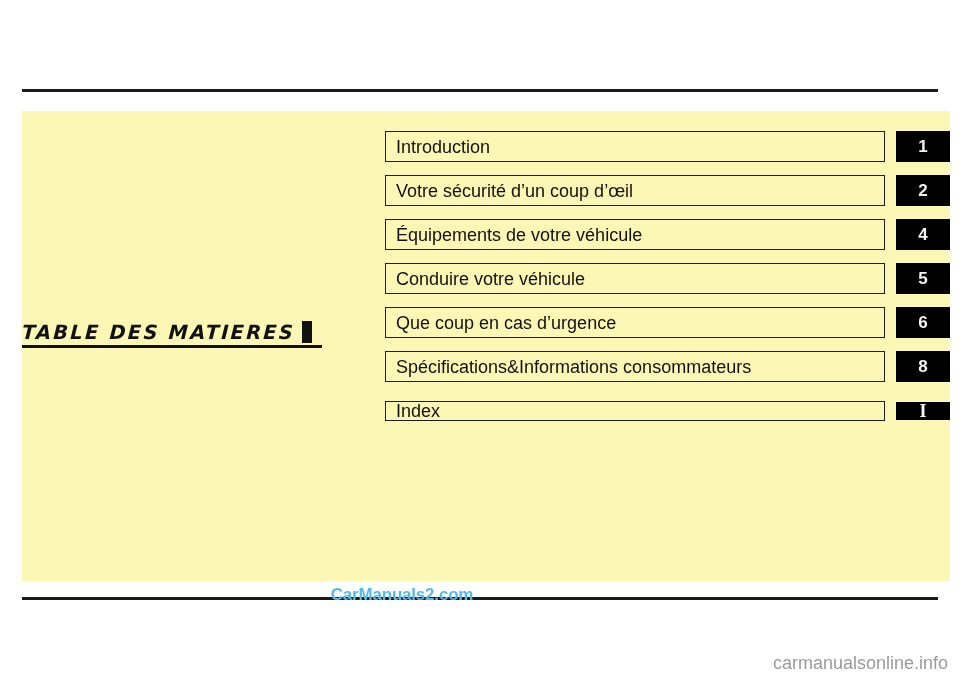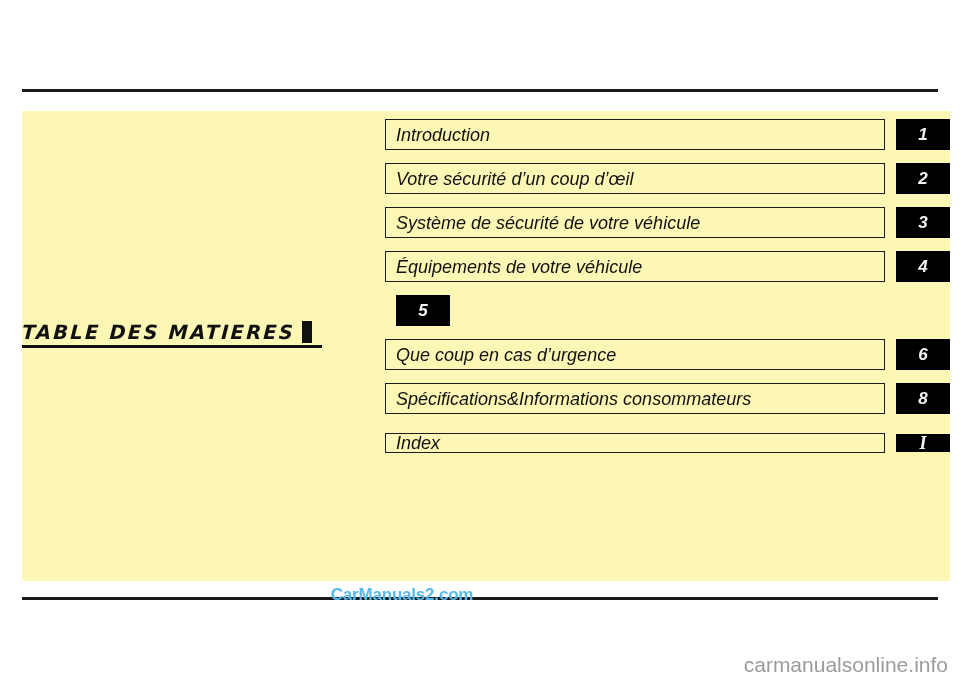--- a/index.html
+++ b/index.html
@@ -73,23 +73,22 @@
     background: #111111;
     margin-left: 7px;
     margin-bottom: 2px;
     flex: none;
   }
 
   
   .chapters {
     position: absolute;
     left: 385px;
-    top: 119px;
+    top: 131px;
     width: 565px;
-    font-style: italic;
   }
   .chapter-row {
     position: relative;
     height: 31px;
     margin-bottom: 13px;
     display: flex;
     align-items: stretch;
   }
   .chapter-row:last-child { margin-bottom: 0; align-items: center; }
 
@@ -144,21 +143,21 @@
     font-weight: 700;
     color: #56b9ec;
     letter-spacing: -0.2px;
     pointer-events: none;
   }
   .watermark-corner {
     position: absolute;
     right: 12px;
     top: 653px;
     font-family: "Liberation Sans", sans-serif;
-    font-size: 21px;
+    font-size: 18px;
     color: #9b9b9b;
     letter-spacing: 0px;
   }
 </style>
 </head>
 <body>
 
 <div class="page">
 
   <div class="rule top"></div>
@@ -183,35 +182,30 @@
       <div class="chapter-row">
         <div class="chapter-box">
           <span class="chapter-label">Votre sécurité d’un coup d’œil</span>
         </div>
         <div class="chapter-tab">
           <span class="tab-num">2</span>
         </div>
       </div>
       <div class="chapter-row">
         <div class="chapter-box">
-          <span class="chapter-label">Système de sécurité de votre véhicule</span>
-        </div>
-        <div class="chapter-tab">
-          <span class="tab-num">3</span>
-        </div>
-      </div>
-      <div class="chapter-row">
-        <div class="chapter-box">
           <span class="chapter-label">Équipements de votre véhicule</span>
         </div>
         <div class="chapter-tab">
           <span class="tab-num">4</span>
         </div>
       </div>
       <div class="chapter-row">
+        <div class="chapter-box">
+          <span class="chapter-label">Conduire votre véhicule</span>
+        </div>
         <div class="chapter-tab">
           <span class="tab-num">5</span>
         </div>
       </div>
       <div class="chapter-row">
         <div class="chapter-box">
           <span class="chapter-label">Que coup en cas d’urgence</span>
         </div>
         <div class="chapter-tab">
           <span class="tab-num">6</span>

